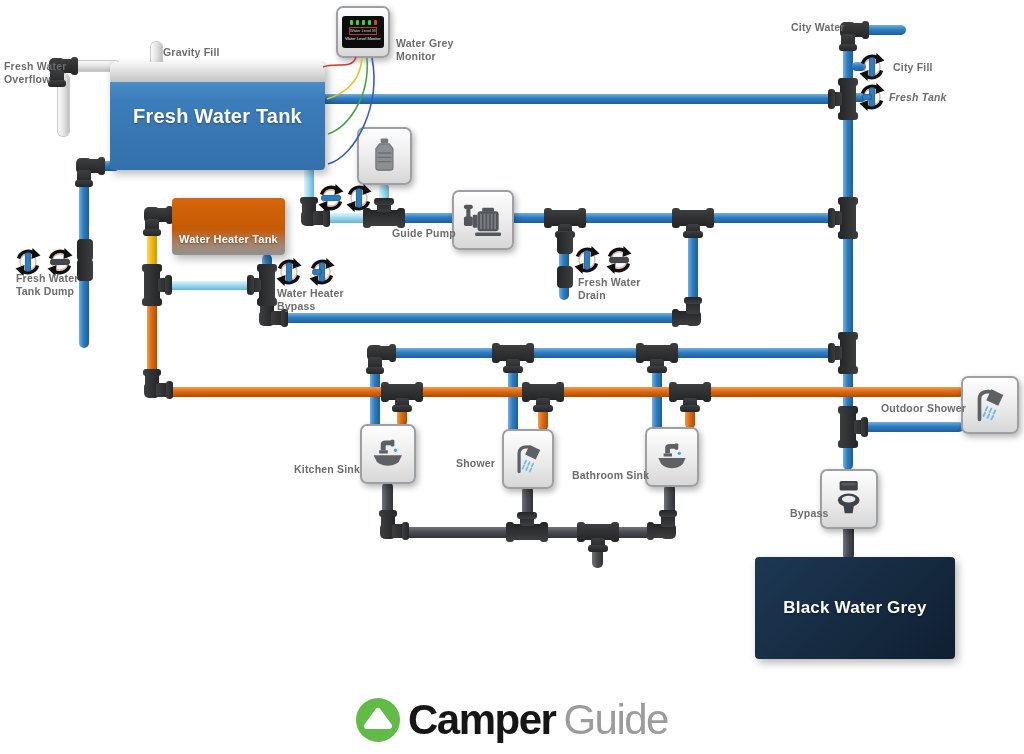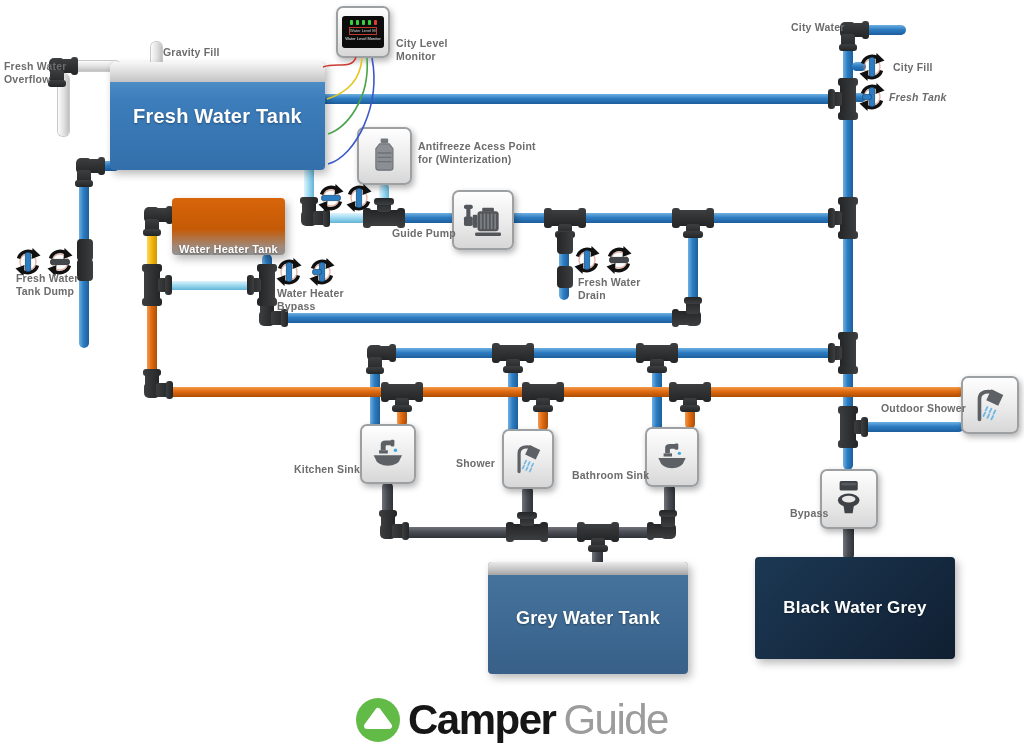--- a/index.html
+++ b/index.html
@@ -25,21 +25,21 @@
 
   .valve{position:absolute;width:30px;height:30px;transform:translate(-50%,-50%)}
   .valve svg{width:100%;height:100%}
 
   .tank{position:absolute;border-radius:4px;display:flex;align-items:center;justify-content:center;
         color:#fff;font-weight:bold;box-shadow:3px 4px 8px rgba(0,0,0,.28);letter-spacing:.2px}
   .tank span{position:relative;z-index:1;text-shadow:0 1px 2px rgba(0,0,0,.35);white-space:nowrap}
   .tank .band{position:absolute;top:0;left:0;right:0;border-radius:4px 4px 0 0}
   .tank.fresh{background:linear-gradient(180deg,#5e9fd4 0%,#3c7dbb 35%,#3370ab 100%)}
   .tank.fresh .band{height:20px;background:linear-gradient(180deg,#f7f7f7,#c4c4c4)}
-  .tank.heater{background:linear-gradient(180deg,#d8650a 0%,#c45a06 55%,#a08878 85%,#909090 100%);align-items:flex-end;padding-top:25px;box-sizing:border-box}
+  .tank.heater{background:linear-gradient(180deg,#d8650a 0%,#c45a06 55%,#a08878 85%,#909090 100%);align-items:center;padding-top:25px;box-sizing:border-box}
   .tank.grey{background:linear-gradient(180deg,#46759e 0%,#386089 100%)}
   .tank.grey .band{height:13px;background:linear-gradient(180deg,#ececec,#a5a5a5)}
   .tank.black{background:linear-gradient(135deg,#1c3854 0%,#101f31 100%)}
 
   .device{position:absolute;background:linear-gradient(180deg,#fefefe 0%,#e9e9e9 60%,#d7d7d7 100%);
           border:2px solid #9da0a3;border-radius:7px;box-shadow:2px 3px 6px rgba(0,0,0,.3);
           display:flex;align-items:center;justify-content:center;box-sizing:border-box}
   .dicon{width:84%;height:84%;display:block}
   .dicon svg{width:100%;height:100%}
 
@@ -311,24 +311,20 @@
     <div class="fit" style="left: 565px; top: 277px; transform: rotate(90deg);">
       <span style="left:-11px;top:-8px;width:22px;height:16px;border-radius:4px"></span>
     </div>
     <div class="tank fresh" style="left: 110px; top: 62px; width: 215px; height: 108px; font-size: 20px;">
       <div class="band"></div>
       <span>Fresh Water Tank</span>
     </div>
     <div class="tank heater" style="left: 172px; top: 198px; width: 113px; height: 57px; font-size: 11px;">
       <span>Water Heater Tank</span>
     </div>
-    <div class="tank grey" style="left: 488px; top: 562px; width: 200px; height: 112px; font-size: 18px;">
-      <div class="band"></div>
-      <span>Grey Water Tank</span>
-    </div>
     <div class="tank black" style="left: 755px; top: 557px; width: 200px; height: 102px; font-size: 17px;">
       <span>Black Water Grey</span>
     </div>
     <div class="device" style="left: 336px; top: 6px; width: 54px; height: 52px;">
       <div class="mscreen">
         <div class="leds">
           <i class="g"></i>
           <i class="g"></i>
           <i class="g"></i>
           <i class="g"></i>
@@ -507,26 +503,22 @@
         <rect x="5.5" y="12.4" width="19" height="5.2" rx="2" fill="#43474b" stroke="#202224" stroke-width="0.8"></rect>
       </svg></div>
     <div class="lbl" style="left: 163px; top: 46px;">
       <div>Gravity Fill</div>
     </div>
     <div class="lbl" style="left: 4px; top: 60px;">
       <div>Fresh Water</div>
       <div>Overflow</div>
     </div>
     <div class="lbl" style="left: 396px; top: 37px;">
-      <div>City Level</div>
+      <div>Water Grey</div>
       <div>Monitor</div>
-    </div>
-    <div class="lbl" style="left: 418px; top: 140px;">
-      <div>Antifreeze Acess Point</div>
-      <div>for (Winterization)</div>
     </div>
     <div class="lbl" style="left: 392px; top: 227px;">
       <div>Guide Pump</div>
     </div>
     <div class="lbl" style="left: 791px; top: 21px;">
       <div>City Water</div>
     </div>
     <div class="lbl" style="left: 893px; top: 61px;">
       <div>City Fill</div>
     </div>

